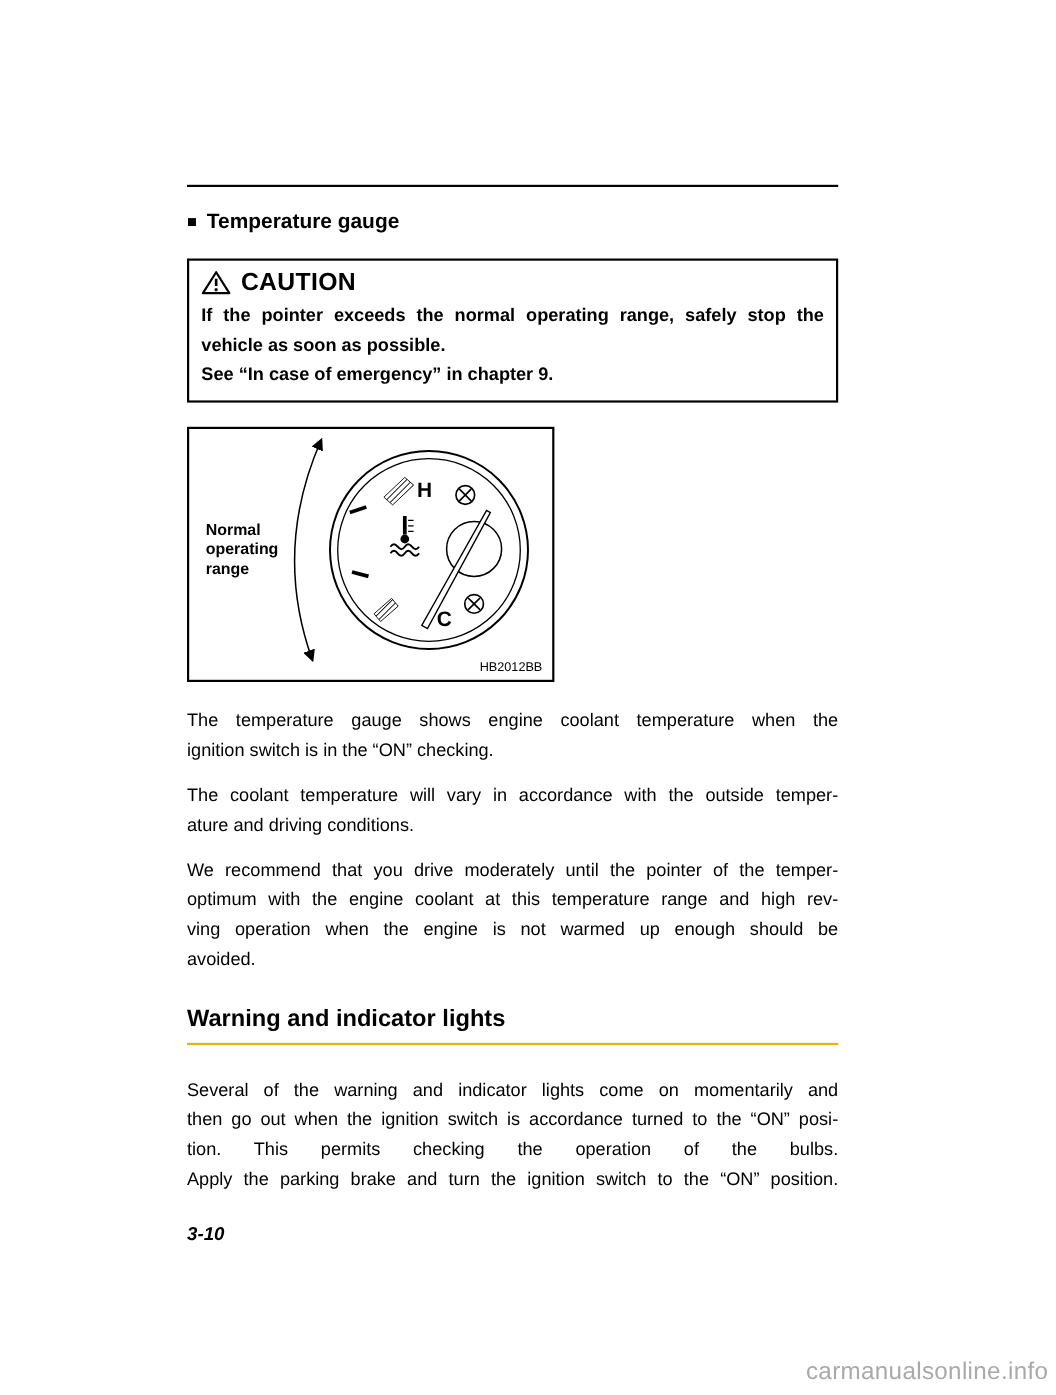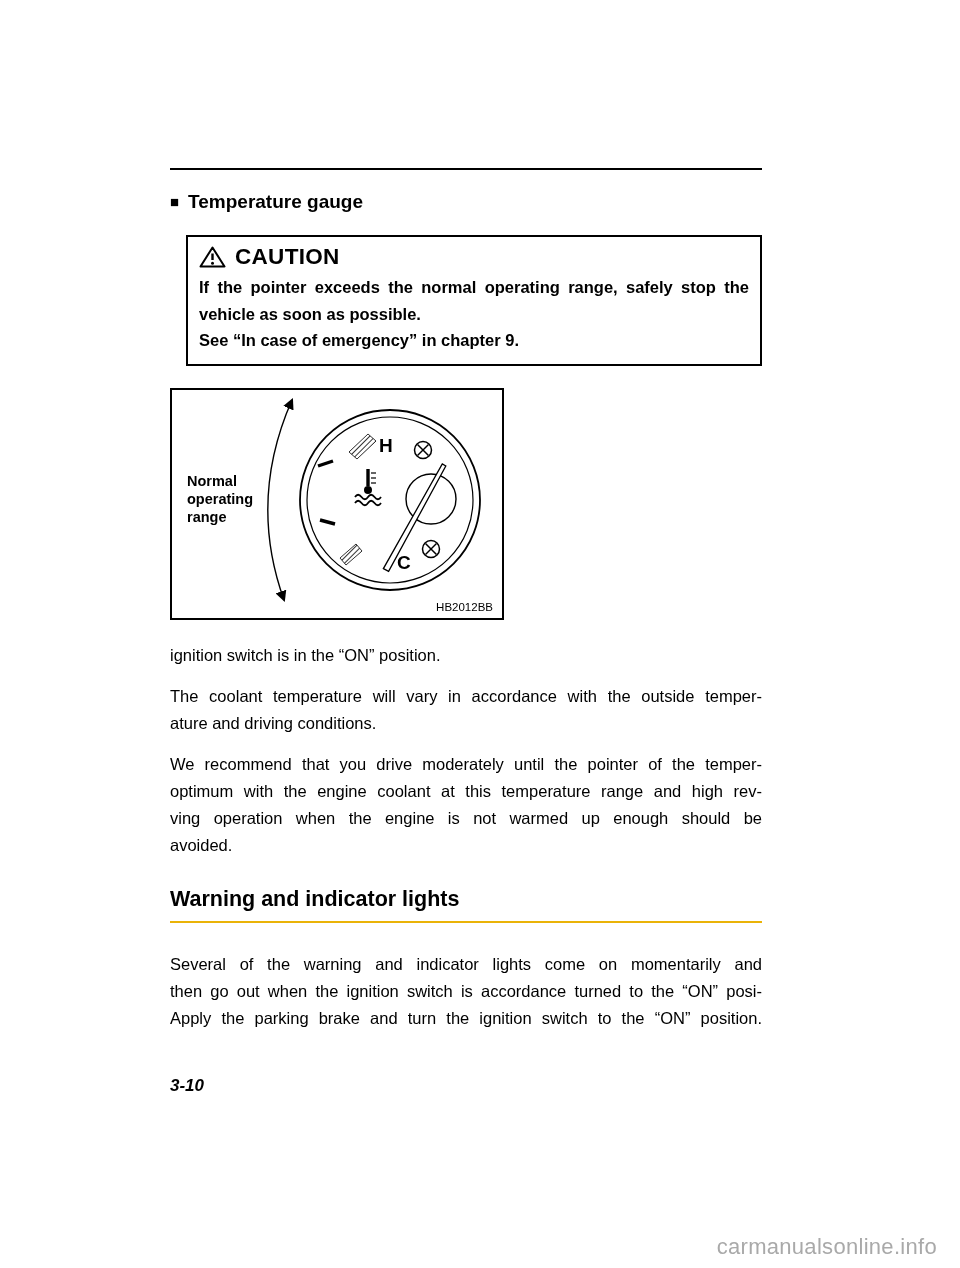--- a/index.html
+++ b/index.html
@@ -7,44 +7,44 @@
     width:960px; height:1268px; position:relative; overflow:hidden;
     font-family:"Liberation Sans","DejaVu Sans",sans-serif; color:#000;
   }
   .content { position:absolute; left:170px; top:0; width:592px; }
   .top-rule { height:2px; background:#000; margin-top:168px; }
   .section-heading {
     margin:21px 0 0; font-size:19px; font-weight:bold;
     display:flex; align-items:center; gap:9px;
   }
   .square-bullet { font-size:15px; line-height:1; transform:translateY(-1px); }
-  .caution-box { border:2px solid #000; margin-top:22px; padding:7px 11px 10px;margin-left:16px; }
+  .caution-box { border:2px solid #000; margin-top:22px; padding:7px 11px 10px; }
   .caution-title {
     display:flex; align-items:center; gap:9px;
     font-size:22.5px; font-weight:bold; letter-spacing:0.3px;
   }
   .caution-body { margin-top:4px; font-size:16.5px; font-weight:bold; line-height:26.5px; }
   .para { font-size:16.5px; line-height:27px; margin-top:14px; }
   .first-para { margin-top:22px; }
   .tline { text-align:justify; text-align-last:justify; }
   .tline.tlast { text-align-last:left; }
   .figure-box {
     width:330px; height:228px; border:2px solid #000;
     margin-top:22px; position:relative; background:#fff;
   }
   .figure-box svg.gauge { position:absolute; left:0; top:0; }
   .figure-caption { position:absolute; right:9px; bottom:5px; font-size:11.5px; }
   .warning-heading {
     margin:28px 0 0; font-size:21.5px; font-weight:bold;
     padding-bottom:9px; border-bottom:2px solid #eab308;
   }
   .warning-heading + .para { margin-top:28px; }
-  .page-number { margin-top:44px; font-size:17px; font-weight:bold; font-style:italic; }
+  .page-number { margin-top:26px; font-size:17px; font-weight:bold; font-style:italic; }
   .watermark {
-    position:absolute; right:23px; bottom:8px;
+    position:absolute; right:7px; bottom:8px;
     font-size:22px; color:#a9a9a9; letter-spacing:0.3px;
   }
   svg text { font-family:"Liberation Sans","DejaVu Sans",sans-serif; }
 </style>
 </head>
 <body>
 
 <div class="content">
 
   <div class="top-rule"></div>
@@ -124,37 +124,39 @@
       <g font-size="14.5" font-weight="bold" fill="#000">
         <text x="15" y="96">Normal</text>
         <text x="15" y="114">operating</text>
         <text x="15" y="132">range</text>
       </g>
     </svg>
     <div class="figure-caption">HB2012BB</div>
   </div>
 
   <div class="para first-para">
-      <div class="tline tlast">ignition switch is in the “ON” position.</div>
+      <div class="tline">The temperature gauge shows engine coolant temperature when the</div>
+      <div class="tline tlast">ignition switch is in the “ON” checking.</div>
     </div>
   <div class="para">
       <div class="tline">The coolant temperature will vary in accordance with the outside temper-</div>
       <div class="tline tlast">ature and driving conditions.</div>
     </div>
   <div class="para">
       <div class="tline">We recommend that you drive moderately until the pointer of the temper-</div>
       <div class="tline">optimum with the engine coolant at this temperature range and high rev-</div>
       <div class="tline">ving operation when the engine is not warmed up enough should be</div>
       <div class="tline tlast">avoided.</div>
     </div>
 
   <h1 class="warning-heading">Warning and indicator lights</h1>
 
   <div class="para">
       <div class="tline">Several of the warning and indicator lights come on momentarily and</div>
       <div class="tline">then go out when the ignition switch is accordance turned to the “ON” posi-</div>
+      <div class="tline">tion. This permits checking the operation of the bulbs.</div>
       <div class="tline">Apply the parking brake and turn the ignition switch to the “ON” position.</div>
     </div>
 
   <div class="page-number">3-10</div>
 </div>
 
 <div class="watermark">carmanualsonline.info</div>
 
 </body></html>

